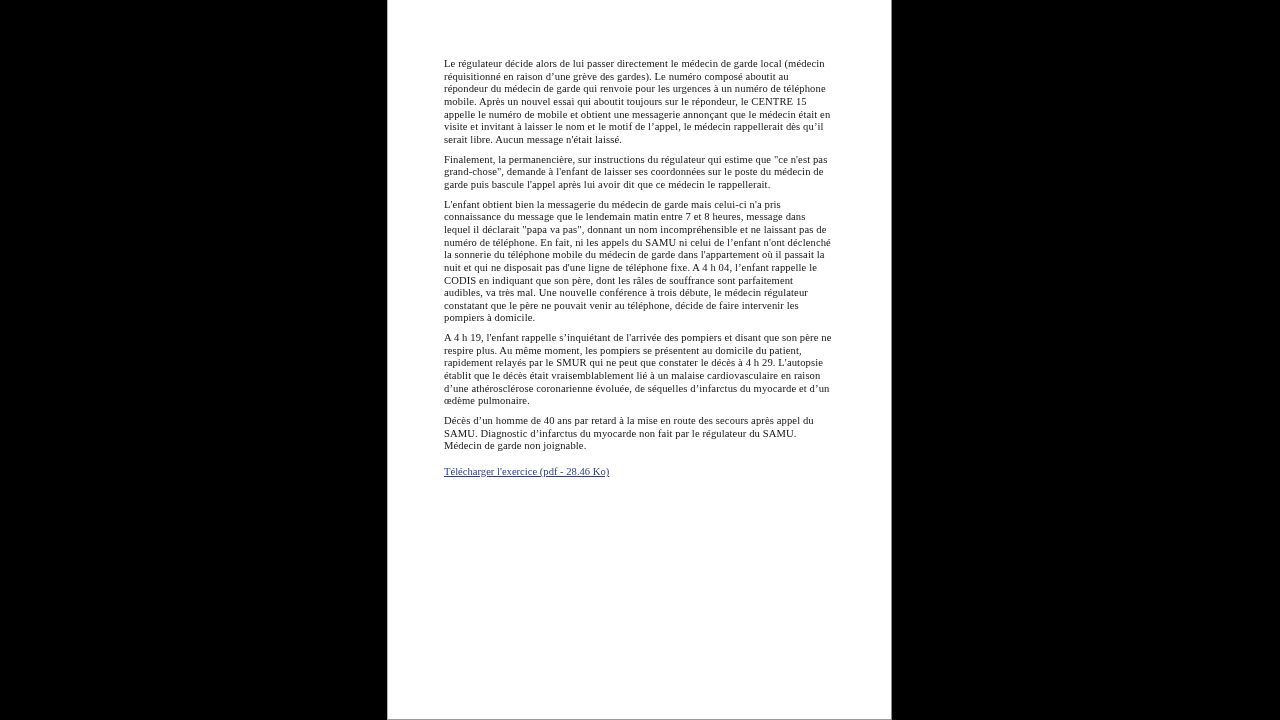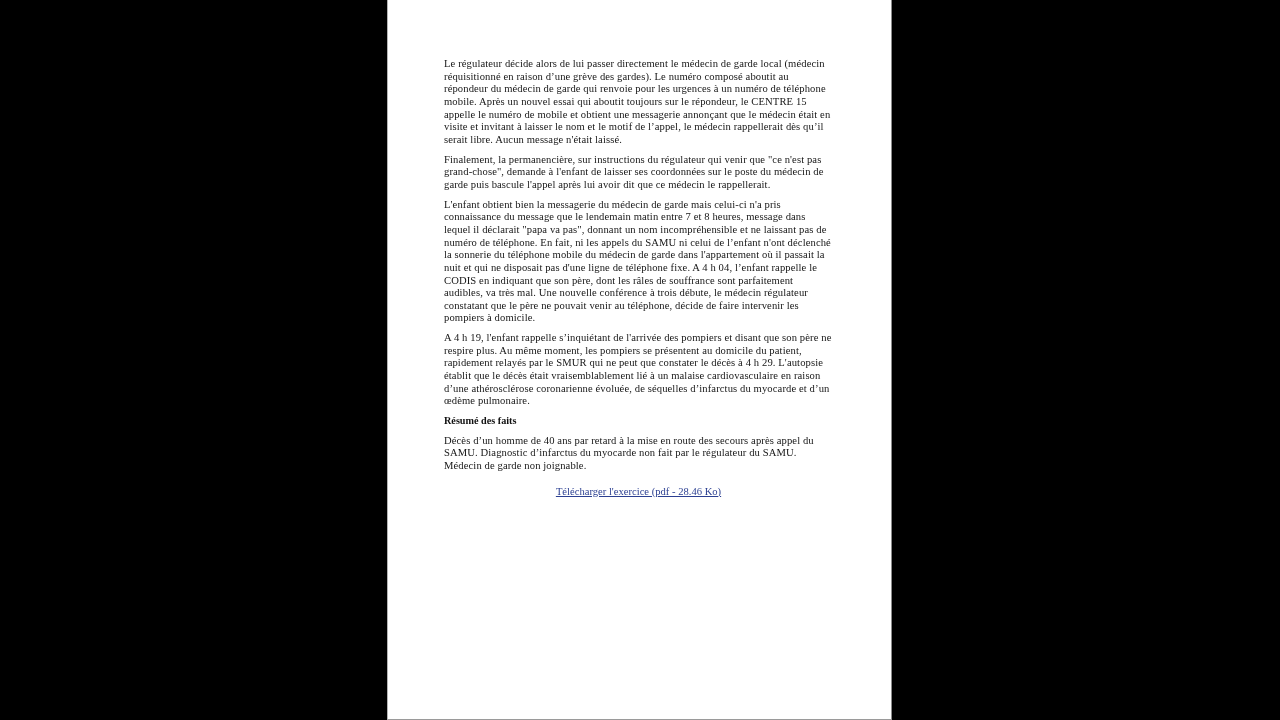--- a/index.html
+++ b/index.html
@@ -53,21 +53,20 @@
     font-size: 10.2px;
     line-height: 12.65px;
     font-weight: bold;
     color: #101010;
   }
   #downloads {
     margin-top: 10px;
     margin-bottom: 0;
     padding: 0;
     list-style: none;
-    text-align: center;
   }
   #downloads li {
     margin: 0;
     padding: 0;
     line-height: 13px;
   }
   a.doc-link {
     font-family: "Liberation Serif", serif;
     font-size: 10.6px;
     color: #2b3f91;
@@ -95,25 +94,24 @@
   }
 </style>
 </head>
 <body>
 
 <div id="viewport">
   <div id="page">
     <div id="content">
 
       <p class="body-par">Le régulateur décide alors de lui passer directement le médecin de garde local (médecin réquisitionné en raison d’une grève des gardes). Le numéro composé aboutit au répondeur du médecin de garde qui renvoie pour les urgences à un numéro de téléphone mobile. Après un nouvel essai qui aboutit toujours sur le répondeur, le CENTRE 15 appelle le numéro de mobile et obtient une messagerie annonçant que le médecin était en visite et invitant à laisser le nom et le motif de l’appel, le médecin rappellerait dès qu’il serait libre. Aucun message n'était laissé.</p>
-      <p class="body-par">Finalement, la permanencière, sur instructions du régulateur qui venir que "ce n'est pas grand-chose", demande à l'enfant de laisser ses coordonnées sur le poste du médecin de garde puis bascule l'appel après lui avoir dit que ce médecin le rappellerait.</p>
+      <p class="body-par">Finalement, la permanencière, sur instructions du régulateur qui estime que "ce n'est pas grand-chose", demande à l'enfant de laisser ses coordonnées sur le poste du médecin de garde puis bascule l'appel après lui avoir dit que ce médecin le rappellerait.</p>
       <p class="body-par">L'enfant obtient bien la messagerie du médecin de garde mais celui-ci n'a pris connaissance du message que le lendemain matin entre 7 et 8 heures, message dans lequel il déclarait "papa va pas", donnant un nom incompréhensible et ne laissant pas de numéro de téléphone. En fait, ni les appels du SAMU ni celui de l’enfant n'ont déclenché la sonnerie du téléphone mobile du médecin de garde dans l'appartement où il passait la nuit et qui ne disposait pas d'une ligne de téléphone fixe. A 4 h 04, l’enfant rappelle le CODIS en indiquant que son père, dont les râles de souffrance sont parfaitement audibles, va très mal. Une nouvelle conférence à trois débute, le médecin régulateur constatant que le père ne pouvait venir au téléphone, décide de faire intervenir les pompiers à domicile.</p>
       <p class="body-par">A 4 h 19, l'enfant rappelle s’inquiétant de l'arrivée des pompiers et disant que son père ne respire plus. Au même moment, les pompiers se présentent au domicile du patient, rapidement relayés par le SMUR qui ne peut que constater le décès à 4 h 29. L'autopsie établit que le décès était vraisemblablement lié à un malaise cardiovasculaire en raison d’une athérosclérose coronarienne évoluée, de séquelles d’infarctus du myocarde et d’un œdème pulmonaire.</p>
 
-      <h2 class="section-heading">Résumé des faits</h2>
       <p class="body-par">Décès d’un homme de 40 ans par retard à la mise en route des secours après appel du SAMU. Diagnostic d’infarctus du myocarde non fait par le régulateur du SAMU. Médecin de garde non joignable.</p>
 
       <ul id="downloads">
         <li>
           <a class="doc-link" href="#">Télécharger l'exercice (pdf - 28.46 Ko)</a>
         </li>
       </ul>
 
 
     </div>

